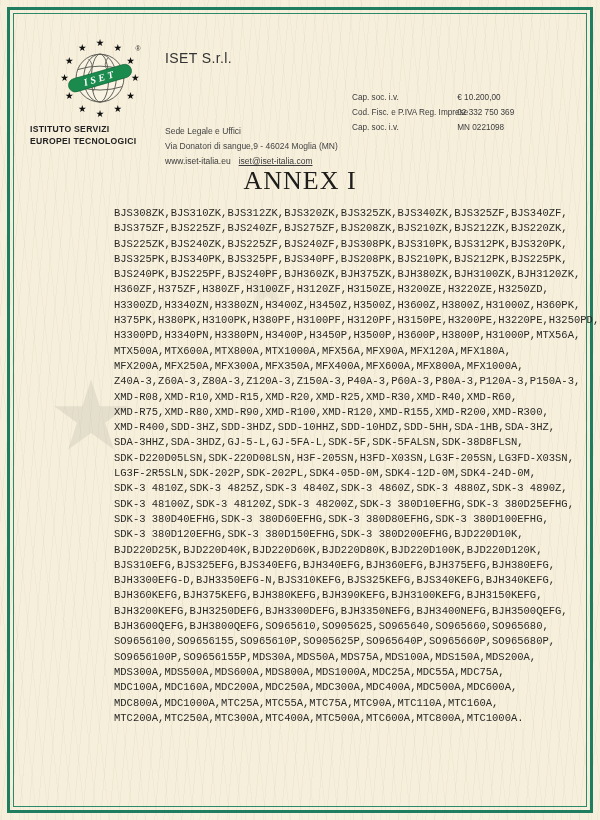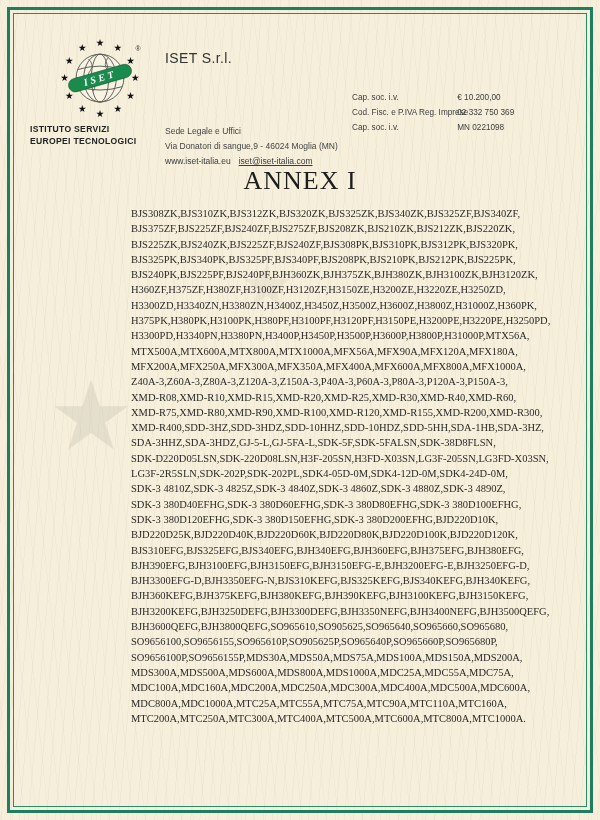--- a/index.html
+++ b/index.html
@@ -43,22 +43,22 @@
   .registry .value{display:inline-block;}
 
   .annex-title{
     position:absolute;left:0;top:166px;width:600px;
     text-align:center;
     font-family:"Liberation Serif", serif;
     font-size:26px;letter-spacing:1px;color:#1d1d1b;
   }
 
   .annex-body{
-    position:absolute;left:131px;top:206px;width:400px;
-    font-family:Liberation Serif, serif;
+    position:absolute;left:114px;top:206px;width:400px;
+    font-family:Liberation Mono, monospace;
     font-size:10.5px;line-height:15.3px;
     color:#292926;
   }
   .annex-line{white-space:nowrap;}
 </style>
 </head>
 <body>
 
 <div class="page">
 
@@ -148,25 +148,25 @@
     <div class="annex-line">MTX500A,MTX600A,MTX800A,MTX1000A,MFX56A,MFX90A,MFX120A,MFX180A,</div>
     <div class="annex-line">MFX200A,MFX250A,MFX300A,MFX350A,MFX400A,MFX600A,MFX800A,MFX1000A,</div>
     <div class="annex-line">Z40A-3,Z60A-3,Z80A-3,Z120A-3,Z150A-3,P40A-3,P60A-3,P80A-3,P120A-3,P150A-3,</div>
     <div class="annex-line">XMD-R08,XMD-R10,XMD-R15,XMD-R20,XMD-R25,XMD-R30,XMD-R40,XMD-R60,</div>
     <div class="annex-line">XMD-R75,XMD-R80,XMD-R90,XMD-R100,XMD-R120,XMD-R155,XMD-R200,XMD-R300,</div>
     <div class="annex-line">XMD-R400,SDD-3HZ,SDD-3HDZ,SDD-10HHZ,SDD-10HDZ,SDD-5HH,SDA-1HB,SDA-3HZ,</div>
     <div class="annex-line">SDA-3HHZ,SDA-3HDZ,GJ-5-L,GJ-5FA-L,SDK-5F,SDK-5FALSN,SDK-38D8FLSN,</div>
     <div class="annex-line">SDK-D220D05LSN,SDK-220D08LSN,H3F-205SN,H3FD-X03SN,LG3F-205SN,LG3FD-X03SN,</div>
     <div class="annex-line">LG3F-2R5SLN,SDK-202P,SDK-202PL,SDK4-05D-0M,SDK4-12D-0M,SDK4-24D-0M,</div>
     <div class="annex-line">SDK-3 4810Z,SDK-3 4825Z,SDK-3 4840Z,SDK-3 4860Z,SDK-3 4880Z,SDK-3 4890Z,</div>
+    <div class="annex-line">SDK-3 48100Z,SDK-3 48120Z,SDK-3 48200Z,SDK-3 380D10EFHG,SDK-3 380D25EFHG,</div>
     <div class="annex-line">SDK-3 380D40EFHG,SDK-3 380D60EFHG,SDK-3 380D80EFHG,SDK-3 380D100EFHG,</div>
     <div class="annex-line">SDK-3 380D120EFHG,SDK-3 380D150EFHG,SDK-3 380D200EFHG,BJD220D10K,</div>
     <div class="annex-line">BJD220D25K,BJD220D40K,BJD220D60K,BJD220D80K,BJD220D100K,BJD220D120K,</div>
     <div class="annex-line">BJS310EFG,BJS325EFG,BJS340EFG,BJH340EFG,BJH360EFG,BJH375EFG,BJH380EFG,</div>
-    <div class="annex-line">BJH390EFG,BJH3100EFG,BJH3150EFG,BJH3150EFG-E,BJH3200EFG-E,BJH3250EFG-D,</div>
     <div class="annex-line">BJH3300EFG-D,BJH3350EFG-N,BJS310KEFG,BJS325KEFG,BJS340KEFG,BJH340KEFG,</div>
     <div class="annex-line">BJH360KEFG,BJH375KEFG,BJH380KEFG,BJH390KEFG,BJH3100KEFG,BJH3150KEFG,</div>
     <div class="annex-line">BJH3200KEFG,BJH3250DEFG,BJH3300DEFG,BJH3350NEFG,BJH3400NEFG,BJH3500QEFG,</div>
     <div class="annex-line">BJH3600QEFG,BJH3800QEFG,SO965610,SO905625,SO965640,SO965660,SO965680,</div>
     <div class="annex-line">SO9656100,SO9656155,SO965610P,SO905625P,SO965640P,SO965660P,SO965680P,</div>
     <div class="annex-line">SO9656100P,SO9656155P,MDS30A,MDS50A,MDS75A,MDS100A,MDS150A,MDS200A,</div>
     <div class="annex-line">MDS300A,MDS500A,MDS600A,MDS800A,MDS1000A,MDC25A,MDC55A,MDC75A,</div>
     <div class="annex-line">MDC100A,MDC160A,MDC200A,MDC250A,MDC300A,MDC400A,MDC500A,MDC600A,</div>
     <div class="annex-line">MDC800A,MDC1000A,MTC25A,MTC55A,MTC75A,MTC90A,MTC110A,MTC160A,</div>
     <div class="annex-line">MTC200A,MTC250A,MTC300A,MTC400A,MTC500A,MTC600A,MTC800A,MTC1000A.</div>

